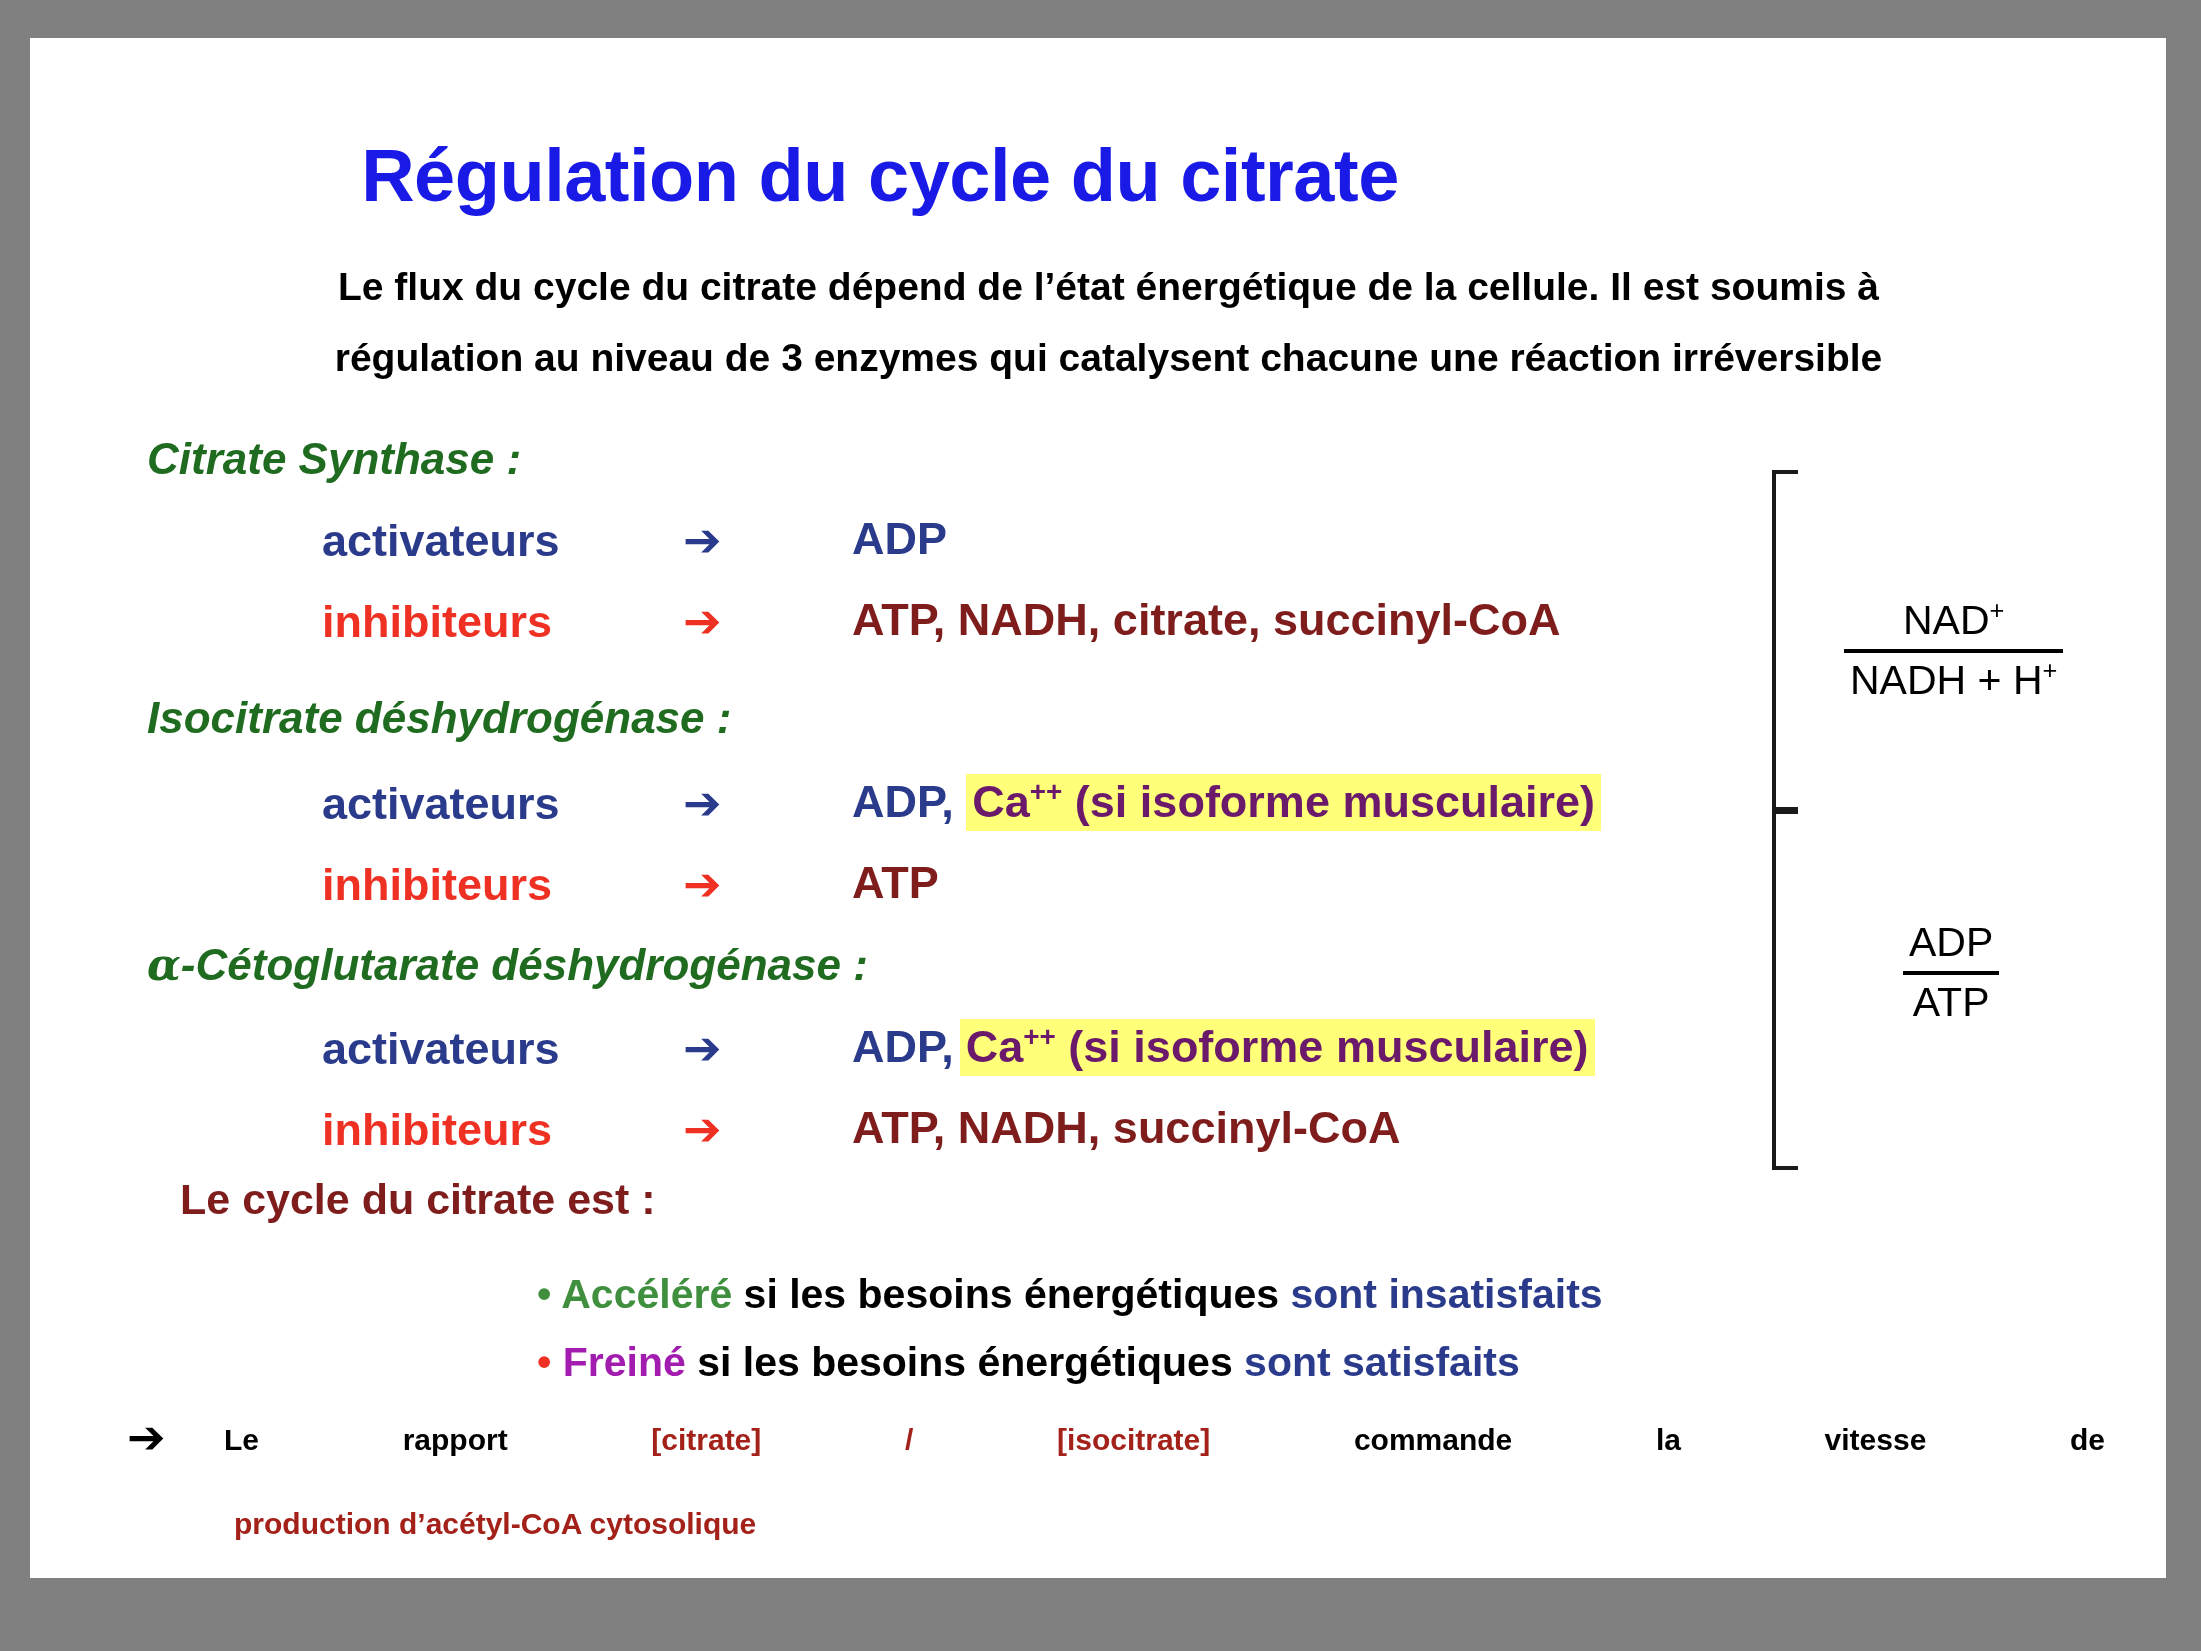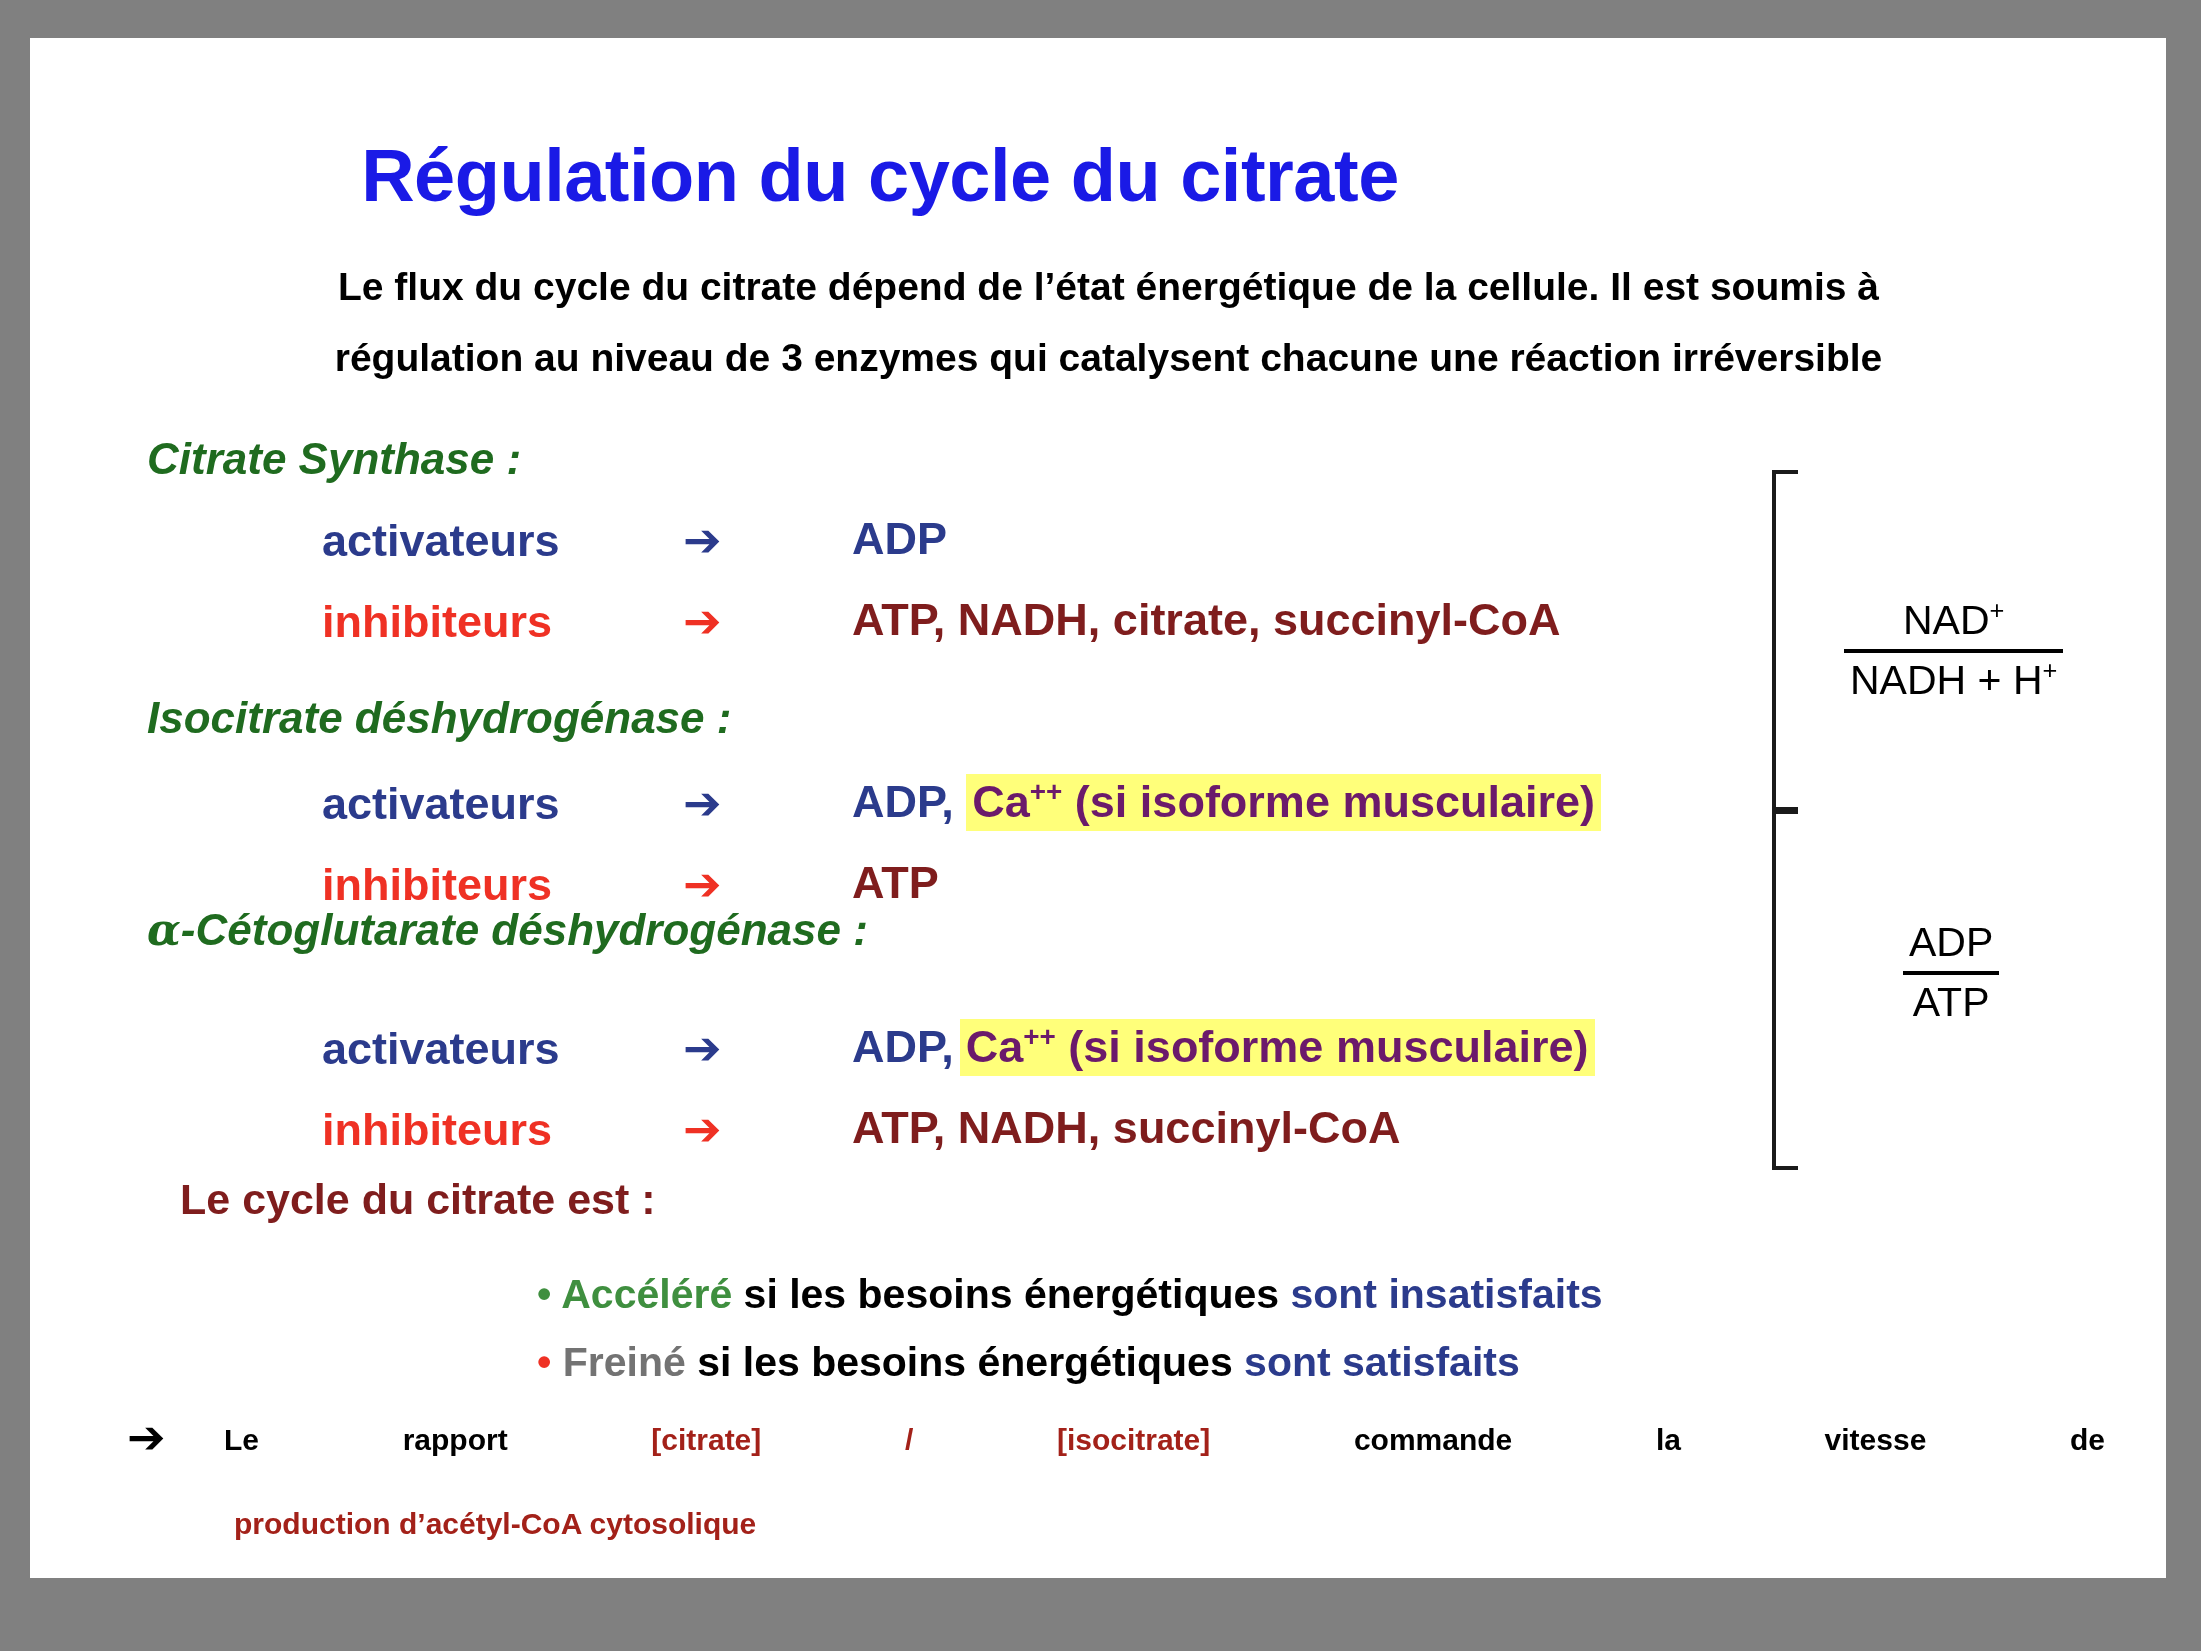--- a/index.html
+++ b/index.html
@@ -136,21 +136,21 @@
   }
   .bullet-line {
     position: absolute;
     font-size: 41px;
     font-weight: bold;
     white-space: nowrap;
   }
   .dot-green { color: #3f8f3f; }
   .dot-red   { color: #ef3124; }
   .c-green { color: #3f8f3f; }
-  .c-red   { color: #737373; }
+  .c-red   { color: #a21caf; }
   .c-black { color: #000000; margin-top: 9px; }
   .c-navy  { color: #2b3b8c; }
 
   .final {
     position: absolute;
     font-size: 30px;
     font-weight: bold;
     color: #a32119;
     line-height: 59px;
   }
@@ -199,21 +199,21 @@
   <div class="arrow arrow-blue" style="left:653px; top:738px;">➔</div>
   <div class="val val-blue" style="left:822px; top:738px;">
     <span>ADP,</span>
     <span class="hl">Ca<span class="sup">++</span> (si isoforme musculaire)</span>
   </div>
 
   <div class="row lbl-inh" style="left:292px; top:819px;">inhibiteurs</div>
   <div class="arrow arrow-red" style="left:653px; top:819px;">➔</div>
   <div class="val val-red" style="left:822px; top:819px;">ATP</div>
 
-  <div class="enz-head" style="left:117px; top:866px;">
+  <div class="enz-head" style="left:117px; top:901px;">
     <span class="alpha">α</span><span>-Cétoglutarate déshydrogénase :</span>
   </div>
 
   <div class="row lbl-act" style="left:292px; top:983px;">activateurs</div>
   <div class="arrow arrow-blue" style="left:653px; top:983px;">➔</div>
   <div class="val val-blue" style="left:822px; top:983px;">
     <span>ADP,</span><span class="hl" style="margin-left:6px;">Ca<span class="sup">++</span> (si isoforme musculaire)</span>
   </div>
 
   <div class="row lbl-inh" style="left:292px; top:1064px;">inhibiteurs</div>

